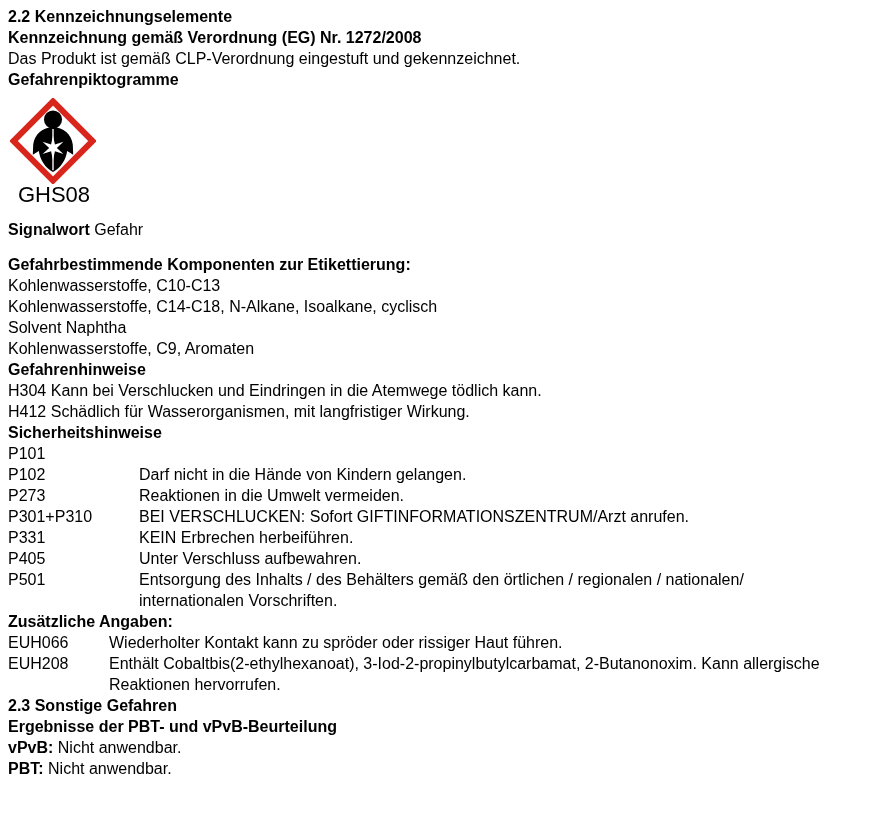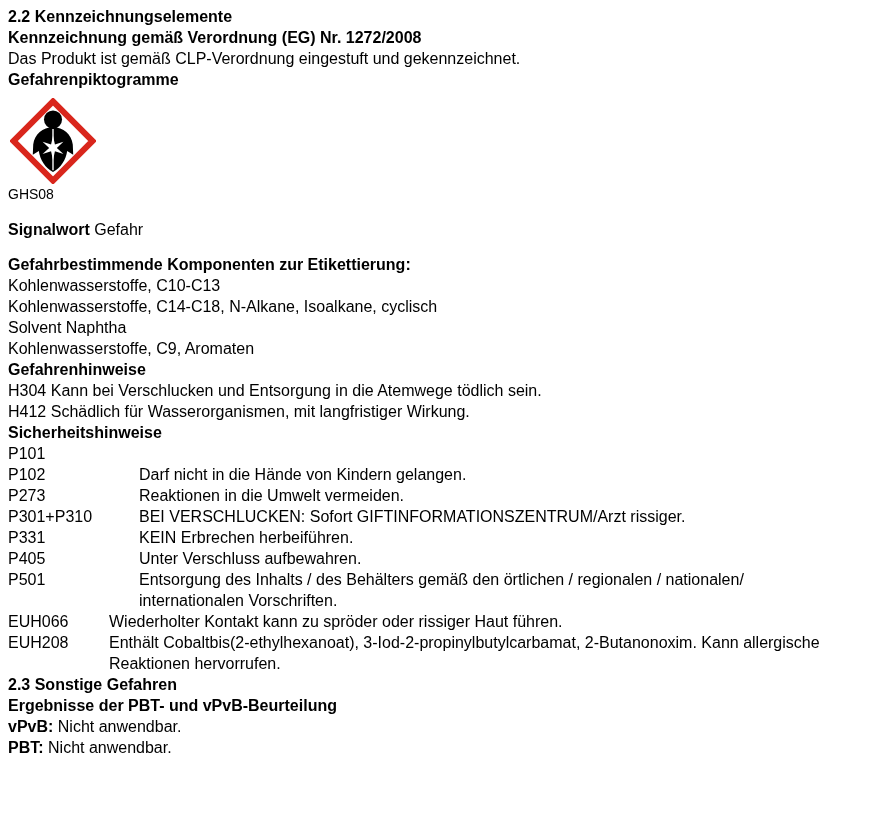--- a/index.html
+++ b/index.html
@@ -13,21 +13,21 @@
     line-height: 21px;
     color: #000000;
     padding: 6px 8px 0 8px;
     box-sizing: border-box;
     overflow: hidden;
   }
   .line { min-height: 21px; }
   .bold { font-weight: bold; }
   .picto-block { margin-top: 8px; margin-bottom: 14px; width: 92px; }
   .picto-svg { display: block; margin-left: 2px; }
-  .picto-label { text-align: left; width: 92px; font-size: 14px; }
+  .picto-label { text-align: center; width: 92px; font-size: 22px; }
   .gap-before { margin-top: 14px; }
   .row { display: flex; gap: 24px; }
   .p-code { width: 107px; flex: 0 0 107px; }
   .p-text { max-width: 710px; }
   .euh-code { width: 77px; flex: 0 0 77px; }
   .euh-text { max-width: 762px; }
 </style>
 </head>
 <body>
 
@@ -61,21 +61,21 @@
 
   <div class="line">Kohlenwasserstoffe, C10-C13</div>
   <div class="line">Kohlenwasserstoffe, C14-C18, N-Alkane, Isoalkane, cyclisch</div>
   <div class="line">Solvent Naphtha</div>
   <div class="line">Kohlenwasserstoffe, C9, Aromaten</div>
 
   <div class="line bold">Gefahrenhinweise</div>
 
   <div class="line">
     <span>H304</span>
-    <span>Kann bei Verschlucken und Entsorgung in die Atemwege tödlich sein.</span>
+    <span>Kann bei Verschlucken und Eindringen in die Atemwege tödlich kann.</span>
   </div>
   <div class="line">
     <span>H412</span>
     <span>Schädlich für Wasserorganismen, mit langfristiger Wirkung.</span>
   </div>
 
   <div class="line bold">Sicherheitshinweise</div>
 
   <div class="row line">
     <div class="p-code">P101</div>
@@ -83,35 +83,36 @@
   <div class="row line">
     <div class="p-code">P102</div>
     <div class="p-text">Darf nicht in die Hände von Kindern gelangen.</div>
   </div>
   <div class="row line">
     <div class="p-code">P273</div>
     <div class="p-text">Reaktionen in die Umwelt vermeiden.</div>
   </div>
   <div class="row line">
     <div class="p-code">P301+P310</div>
-    <div class="p-text">BEI VERSCHLUCKEN: Sofort GIFTINFORMATIONSZENTRUM/Arzt rissiger.</div>
+    <div class="p-text">BEI VERSCHLUCKEN: Sofort GIFTINFORMATIONSZENTRUM/Arzt anrufen.</div>
   </div>
   <div class="row line">
     <div class="p-code">P331</div>
     <div class="p-text">KEIN Erbrechen herbeiführen.</div>
   </div>
   <div class="row line">
     <div class="p-code">P405</div>
     <div class="p-text">Unter Verschluss aufbewahren.</div>
   </div>
   <div class="row line">
     <div class="p-code">P501</div>
     <div class="p-text">Entsorgung des Inhalts / des Behälters gemäß den örtlichen / regionalen / nationalen/ internationalen Vorschriften.</div>
   </div>
 
+  <div class="line bold">Zusätzliche Angaben:</div>
 
   <div class="row line">
     <div class="euh-code">EUH066</div>
     <div class="euh-text">Wiederholter Kontakt kann zu spröder oder rissiger Haut führen.</div>
   </div>
   <div class="row line">
     <div class="euh-code">EUH208</div>
     <div class="euh-text">Enthält Cobaltbis(2-ethylhexanoat), 3-Iod-2-propinylbutylcarbamat, 2-Butanonoxim. Kann allergische Reaktionen hervorrufen.</div>
   </div>
 

